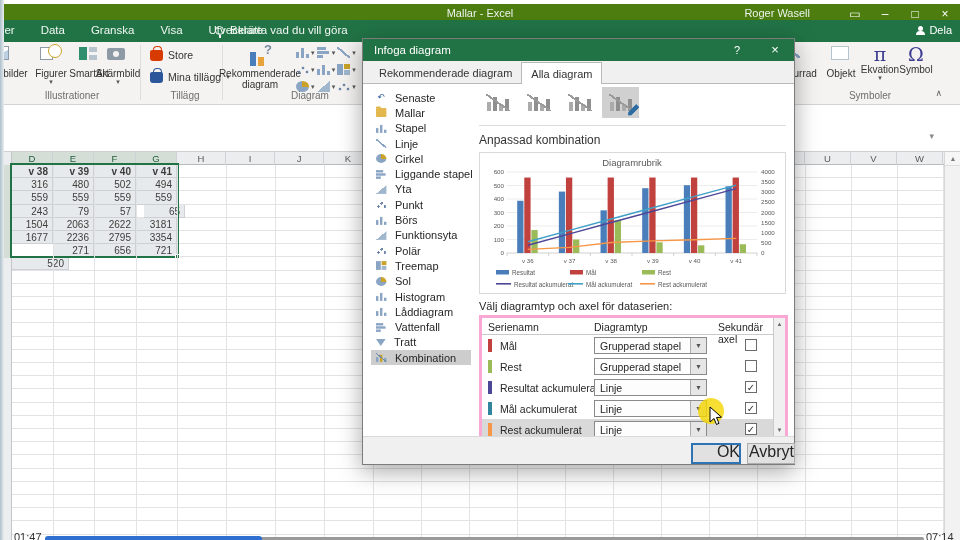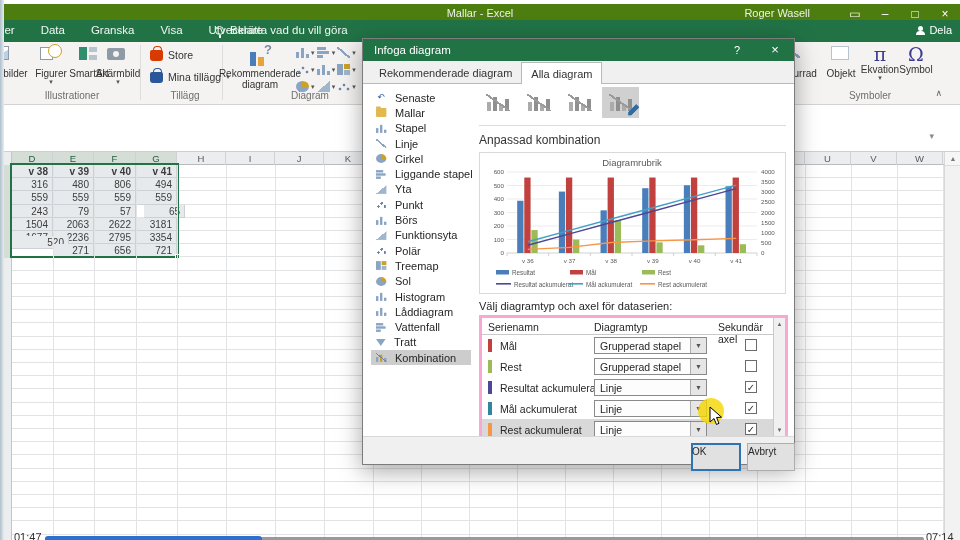--- a/index.html
+++ b/index.html
@@ -136,21 +136,21 @@
   .st-row.selected{background:#d9d9d9}
   .st-swatch{position:absolute;left:6px;top:4px;width:4px;height:13px}
   .st-name{position:absolute;left:18px;top:5px;font-size:10.5px;color:#262626;white-space:nowrap}
   .st-dd{position:absolute;left:112px;top:2px;width:113px;height:17px;border:1px solid #8a8a8a;background:#fdfdfd;font-size:10.5px;color:#262626}
   .st-dd .val{position:absolute;left:5px;top:2px}
   .st-dd .chev{position:absolute;right:0;top:0;width:16px;height:15px;background:#e6e6e6;border-left:1px solid #adadad;text-align:center;font-size:7px;line-height:15px;color:#555}
   .st-check{position:absolute;left:263px;top:4px;width:12px;height:12px;border:1px solid #6b6b6b;background:#fff;font-size:10px;line-height:11px;text-align:center;color:#333}
   #st-scroll{position:absolute;right:0;top:0;width:12px;bottom:0;background:#f0f0f0;border-left:1px solid #c9c9c9}
   #st-scroll .a{position:absolute;left:0;width:11px;height:12px;font-size:6px;text-align:center;line-height:12px;color:#666}
   #dlg-footer{position:absolute;left:0;right:0;bottom:0;height:28px;background:#f0f0f0;border-top:1px solid #d9d9d9}
-  .dlg-btn{position:absolute;top:6px;height:28px;font-size:10px;color:#262626;background:#e1e1e1;border:1px solid #adadad;text-align:left;line-height:16px}
+  .dlg-btn{position:absolute;top:6px;height:21px;font-size:16px;color:#262626;background:#e1e1e1;border:1px solid #adadad;text-align:right;line-height:16px}
   #btn-ok{left:328px;width:50px;border:1px solid #2e74b5;box-shadow:inset 0 0 0 1px #2e74b5;background:#e5f1fb00;background:#e1e1e1}
   #btn-cancel{left:384px;width:48px}
 
   
   #cursor-halo{position:absolute;left:698px;top:398px;width:26px;height:26px;border-radius:50%;background:rgba(244,214,0,.8);z-index:300}
   #cursor{position:absolute;left:709px;top:406px;z-index:301}
 
   
   #left-edge{position:absolute;left:0;top:0;width:4px;height:540px;background:linear-gradient(to right,#aebfc9,#e8eef2);z-index:150}
 
@@ -332,39 +332,39 @@
       <div id="rowheads-sel"></div>
     </div>
   <div id="grid"></div>
   <div id="datablock">
       <div class="cell hdr" style="left: 12px; top: 13px; width: 41px; height: 13.2px;">v 38</div>
       <div class="cell hdr" style="left: 53px; top: 13px; width: 41px; height: 13.2px;">v 39</div>
       <div class="cell hdr" style="left: 94px; top: 13px; width: 42px; height: 13.2px;">v 40</div>
       <div class="cell hdr" style="left: 136px; top: 13px; width: 41px; height: 13.2px;">v 41</div>
       <div class="cell" style="left: 12px; top: 26.2px; width: 41px; height: 13.2px;">316</div>
       <div class="cell" style="left: 53px; top: 26.2px; width: 41px; height: 13.2px;">480</div>
-      <div class="cell" style="left: 94px; top: 26.2px; width: 42px; height: 13.2px;">806</div>
+      <div class="cell" style="left: 94px; top: 26.2px; width: 42px; height: 13.2px;">502</div>
       <div class="cell" style="left: 136px; top: 26.2px; width: 41px; height: 13.2px;">494</div>
       <div class="cell" style="left: 12px; top: 39.4px; width: 41px; height: 13.2px;">559</div>
       <div class="cell" style="left: 53px; top: 39.4px; width: 41px; height: 13.2px;">559</div>
       <div class="cell" style="left: 94px; top: 39.4px; width: 42px; height: 13.2px;">559</div>
       <div class="cell" style="left: 136px; top: 39.4px; width: 41px; height: 13.2px;">559</div>
       <div class="cell" style="left: 12px; top: 52.6px; width: 41px; height: 13.2px;">243</div>
       <div class="cell" style="left: 53px; top: 52.6px; width: 41px; height: 13.2px;">79</div>
       <div class="cell" style="left: 94px; top: 52.6px; width: 42px; height: 13.2px;">57</div>
       <div class="cell" style="left: 144px; top: 52.6px; width: 41px; height: 13.2px;">65</div>
       <div class="cell" style="left: 12px; top: 65.8px; width: 41px; height: 13.2px;">1504</div>
       <div class="cell" style="left: 53px; top: 65.8px; width: 41px; height: 13.2px;">2063</div>
       <div class="cell" style="left: 94px; top: 65.8px; width: 42px; height: 13.2px;">2622</div>
       <div class="cell" style="left: 136px; top: 65.8px; width: 41px; height: 13.2px;">3181</div>
       <div class="cell" style="left: 12px; top: 79px; width: 41px; height: 13.2px;">1677</div>
       <div class="cell" style="left: 53px; top: 79px; width: 41px; height: 13.2px;">2236</div>
       <div class="cell" style="left: 94px; top: 79px; width: 42px; height: 13.2px;">2795</div>
       <div class="cell" style="left: 136px; top: 79px; width: 41px; height: 13.2px;">3354</div>
-      <div class="cell" style="left: 12px; top: 84px; width: 57px; height: 13.2px;">520</div>
+      <div class="cell" style="left: 12px; top: 105px; width: 57px; height: 13.2px;">520</div>
       <div class="cell" style="left: 53px; top: 92.2px; width: 41px; height: 13.2px;">271</div>
       <div class="cell" style="left: 94px; top: 92.2px; width: 42px; height: 13.2px;">656</div>
       <div class="cell" style="left: 136px; top: 92.2px; width: 41px; height: 13.2px;">721</div>
     </div>
   <div id="selbox">
       <div id="selhandle"></div>
     </div>
 <div class="vl" style="left: 53px;"></div>
     <div class="vl" style="left: 94px;"></div>
     <div class="vl" style="left: 136px;"></div>

